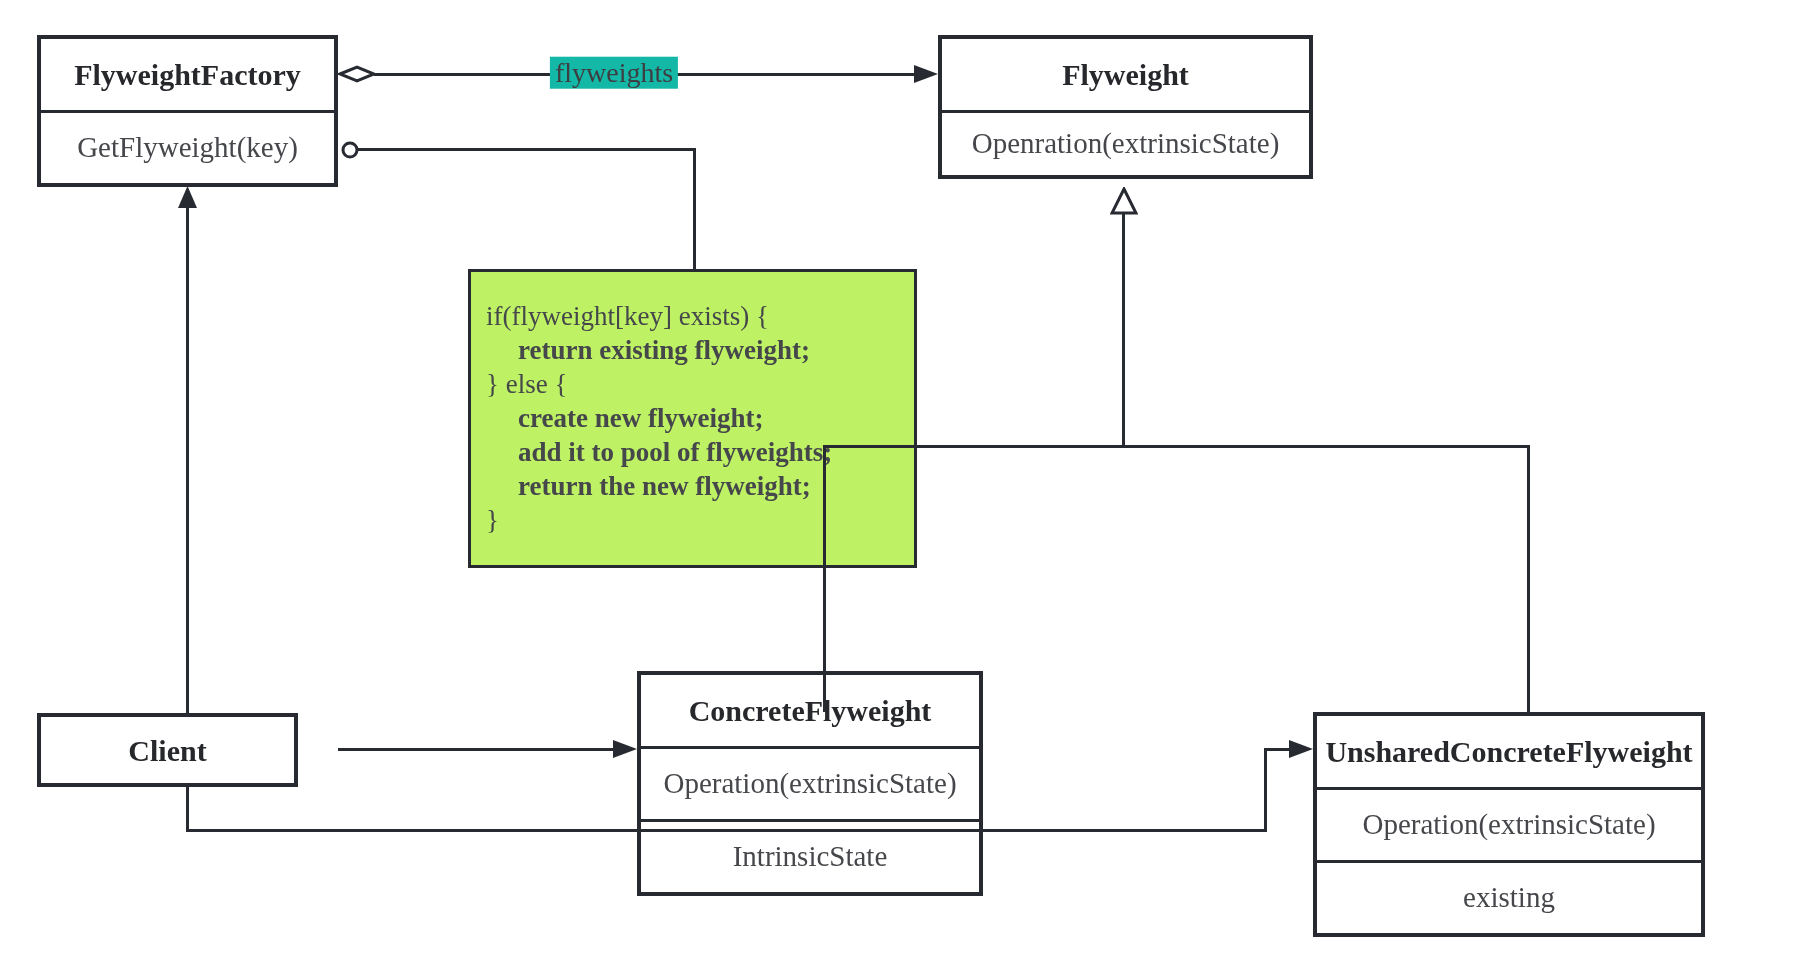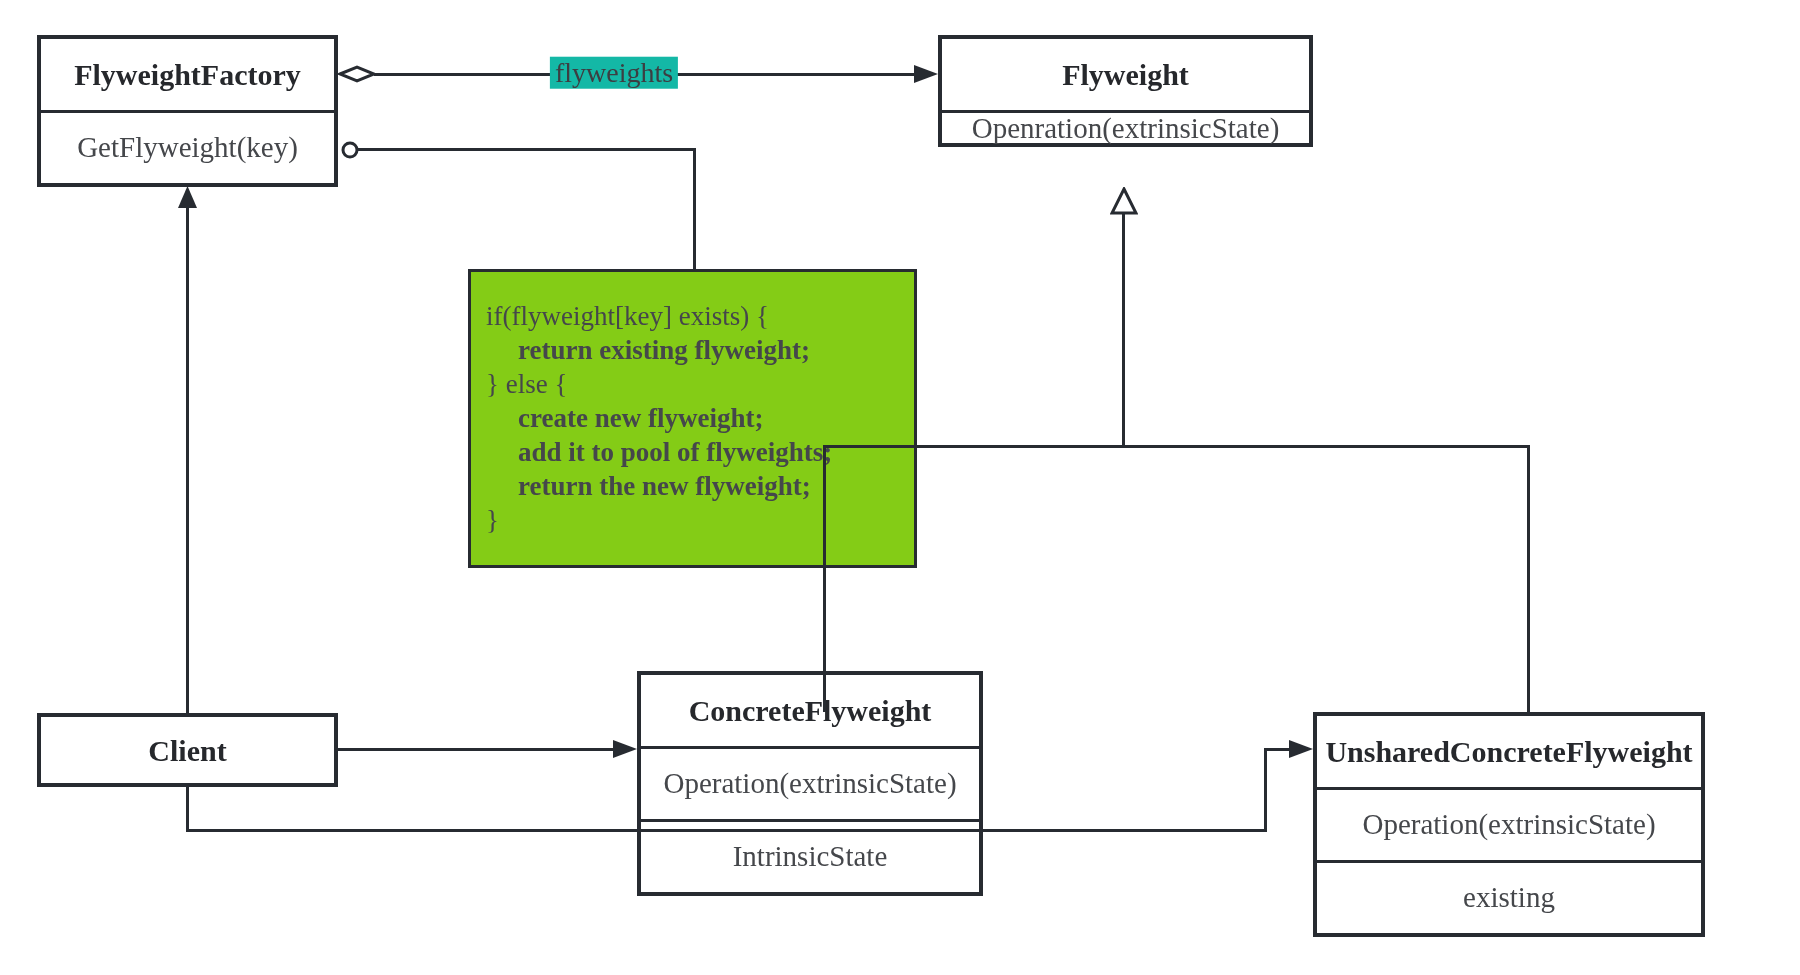--- a/index.html
+++ b/index.html
@@ -13,21 +13,21 @@
     display:flex;flex-direction:column;z-index:2;
   }
   .uml-row{
     display:flex;align-items:center;justify-content:center;
     font-size:29px;line-height:1.1;box-sizing:border-box;flex:1 1 0;
   }
   .uml-row.title{font-weight:bold;font-size:30px;color:#26282c;}
   .uml-row + .uml-row{border-top:3px solid #272b31;}
   
   .note-box{
-    position:absolute;box-sizing:border-box;border:3px solid #272b31;background:#84cc16;
+    position:absolute;box-sizing:border-box;border:3px solid #272b31;background:#bef264;
     z-index:1;padding:27px 10px 0 15px;
   }
   .code-line{font-size:27px;line-height:34px;white-space:pre;color:#45474b;}
   .code-line.indent{padding-left:32px;font-weight:bold;}
   
   .hline,.vline{position:absolute;background:#272b31;z-index:3;}
   .hline{height:3px;}
   .vline{width:3px;}
   .shape{position:absolute;z-index:4;line-height:0;}
   .edge-label{
@@ -38,26 +38,26 @@
 </head>
 <body>
 
 <div id="canvas">
 
   <div class="uml-class" style="left:37px;top:35px;width:301px;height:152px">
     <div class="uml-row title" style="flex:0 0 71px">FlyweightFactory</div>
     <div class="uml-row">GetFlyweight(key)</div>
   </div>
 
-  <div class="uml-class" style="left:938px;top:35px;width:375px;height:112px">
+  <div class="uml-class" style="left:938px;top:35px;width:375px;height:144px">
     <div class="uml-row title" style="flex:0 0 71px">Flyweight</div>
     <div class="uml-row">Openration(extrinsicState)</div>
   </div>
 
-  <div class="uml-class" style="left:37px;top:713px;width:301px;height:74px">
+  <div class="uml-class" style="left:37px;top:713px;width:261px;height:74px">
     <div class="uml-row title">Client</div>
   </div>
 
   <div class="uml-class" style="left:637px;top:671px;width:346px;height:225px">
     <div class="uml-row title" style="flex:0 0 71px">ConcreteFlyweight</div>
     <div class="uml-row">Operation(extrinsicState)</div>
     <div class="uml-row">IntrinsicState</div>
   </div>
 
   <div class="uml-class" style="left:1313px;top:712px;width:392px;height:225px">

